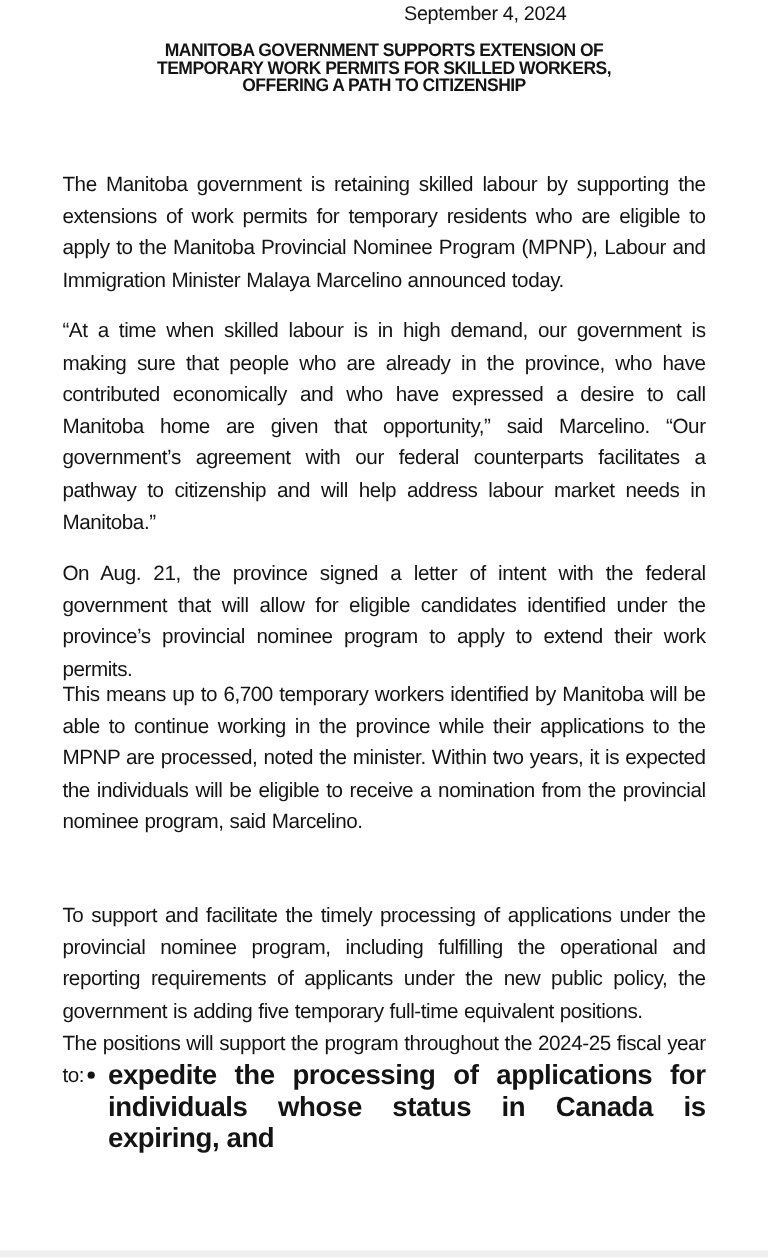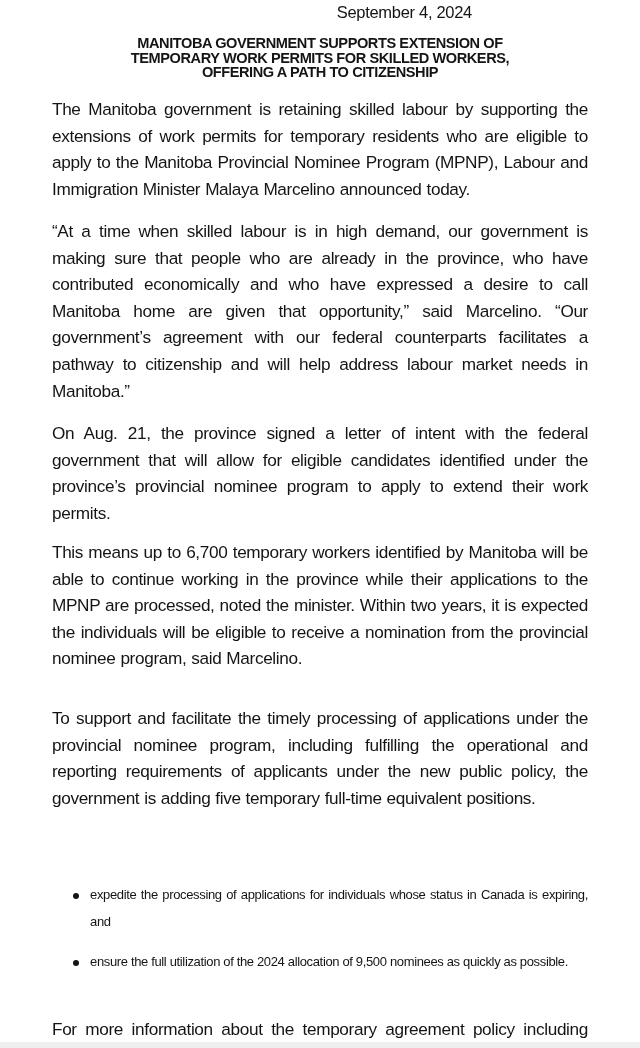--- a/index.html
+++ b/index.html
@@ -41,44 +41,46 @@
       line-height: 14.5px;
       letter-spacing: -0.45px;
       transform: scaleX(0.96);
       transform-origin: center top;
     }
     .headline div { white-space: nowrap; }
     .body-text {
       position: absolute;
       left: 52px;
       width: 536px;
+      margin-top: 44px;
     }
     p.para {
       margin: 0;
       font-size: 17.2px;
       line-height: 26.6px;
       text-align: justify;
       letter-spacing: -0.35px;
       word-spacing: 0.5px;
     }
     ul.bullets {
       position: absolute;
       left: 52px;
       width: 536px;
       margin: 0;
       padding: 0;
       list-style: none;
     }
     ul.bullets li {
       position: relative;
       padding-left: 38px;
-      font-size: 13px;
+      font-size: 23px;
       line-height: 26.6px;
       text-align: justify;
       letter-spacing: -0.35px;
+      font-weight: bold;
     }
     ul.bullets li .bullet {
       position: absolute;
       left: 21px;
       top: 11px;
       width: 6px;
       height: 6px;
       border-radius: 50%;
       background: #141414;
     }
@@ -109,37 +111,36 @@
   </div>
 
   <div class="body-text" style="top:218px;">
     <p class="para">“At a time when skilled labour is in high demand, our government is making sure that people who are already in the province, who have contributed economically and who have expressed a desire to call Manitoba home are given that opportunity,” said Marcelino. “Our government’s agreement with our federal counterparts facilitates a pathway to citizenship and will help address labour market needs in Manitoba.”</p>
   </div>
 
   <div class="body-text" style="top:420px;">
     <p class="para">On Aug. 21, the province signed a letter of intent with the federal government that will allow for eligible candidates identified under the province’s provincial nominee program to apply to extend their work permits.</p>
   </div>
 
-  <div class="body-text" style="top:539px;">
+  <div class="body-text" style="top:521px;">
     <p class="para">This means up to 6,700 temporary workers identified by Manitoba will be able to continue working in the province while their applications to the MPNP are processed, noted the minister. Within two years, it is expected the individuals will be eligible to receive a nomination from the provincial nominee program, said Marcelino.</p>
   </div>
 
   <div class="body-text" style="top:705px;">
     <p class="para">To support and facilitate the timely processing of applications under the provincial nominee program, including fulfilling the operational and reporting requirements of applicants under the new public policy, the government is adding five temporary full-time equivalent positions.</p>
   </div>
 
+  <div class="body-text" style="top:812px;">
+    <p class="para">The positions will support the program throughout the 2024-25 fiscal year to:</p>
+  </div>
 
   <ul class="bullets" style="top:882px;">
     <li style="margin-bottom:14px;">
       <span class="bullet"></span>
       <span>expedite the processing of applications for individuals whose status in Canada is expiring, and</span>
-    </li>
-    <li>
-      <span class="bullet"></span>
-      <span>ensure the full utilization of the 2024 allocation of 9,500 nominees as quickly as possible.</span>
     </li>
   </ul>
 
   <div class="body-text" style="top:1016px;">
     <p class="para" style="text-align:justify; text-align-last:justify;">For more information about the temporary agreement policy including</p>
   </div>
 
   <div class="bottom-fade"></div>
 </div>
 

